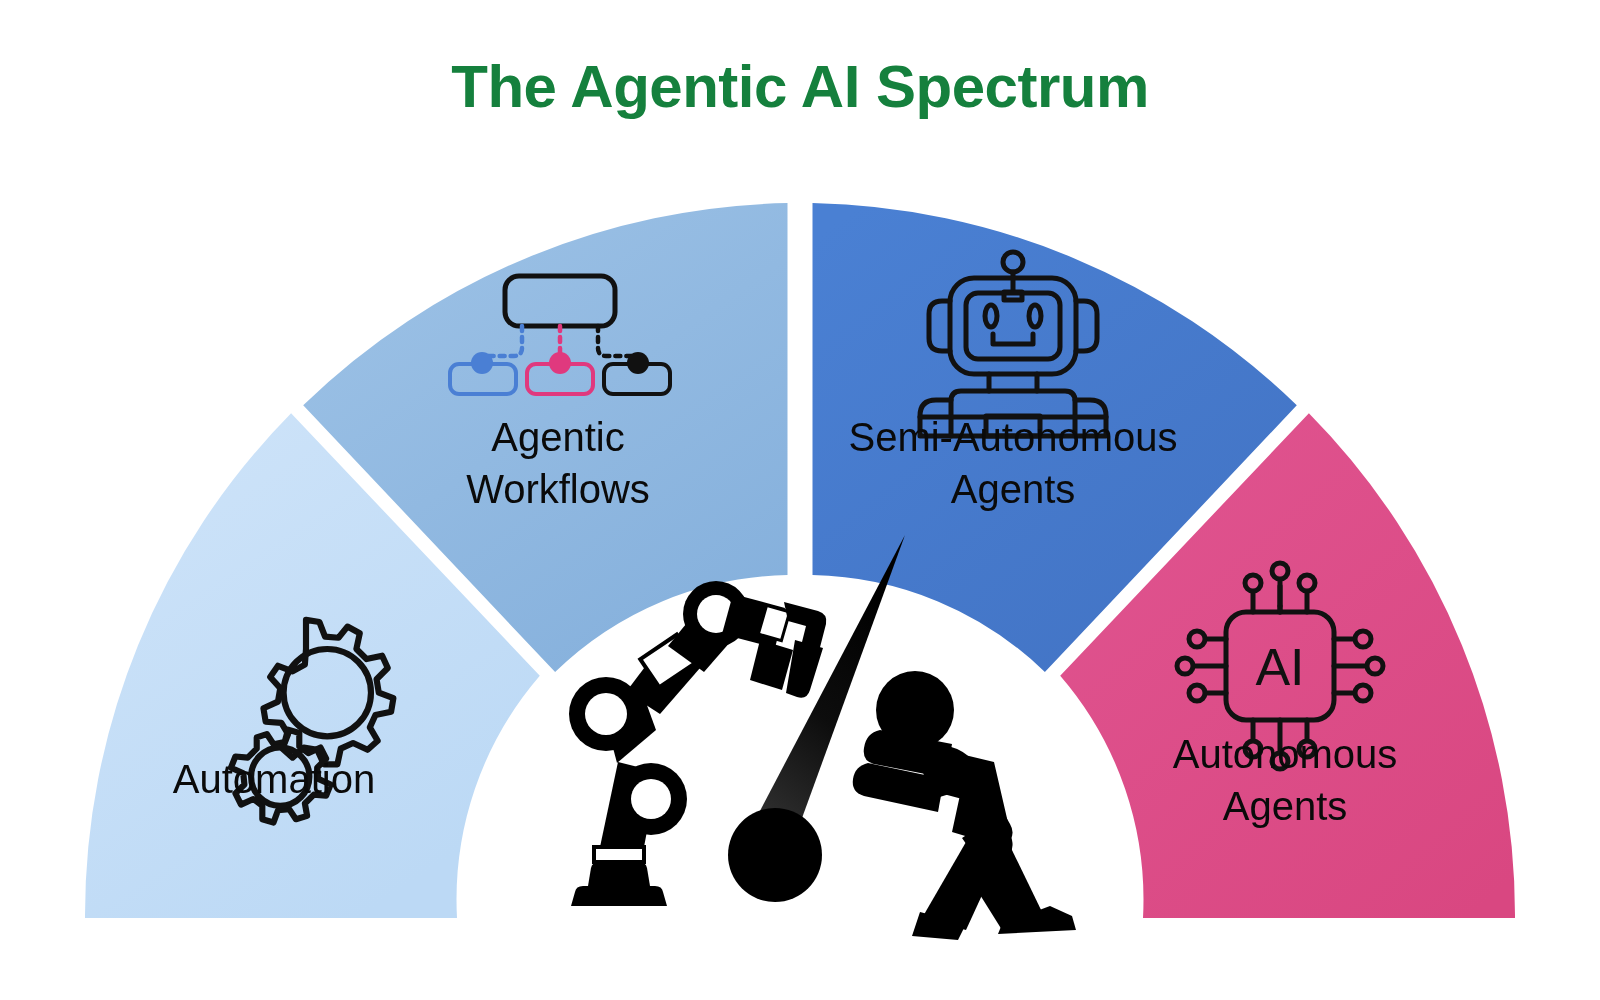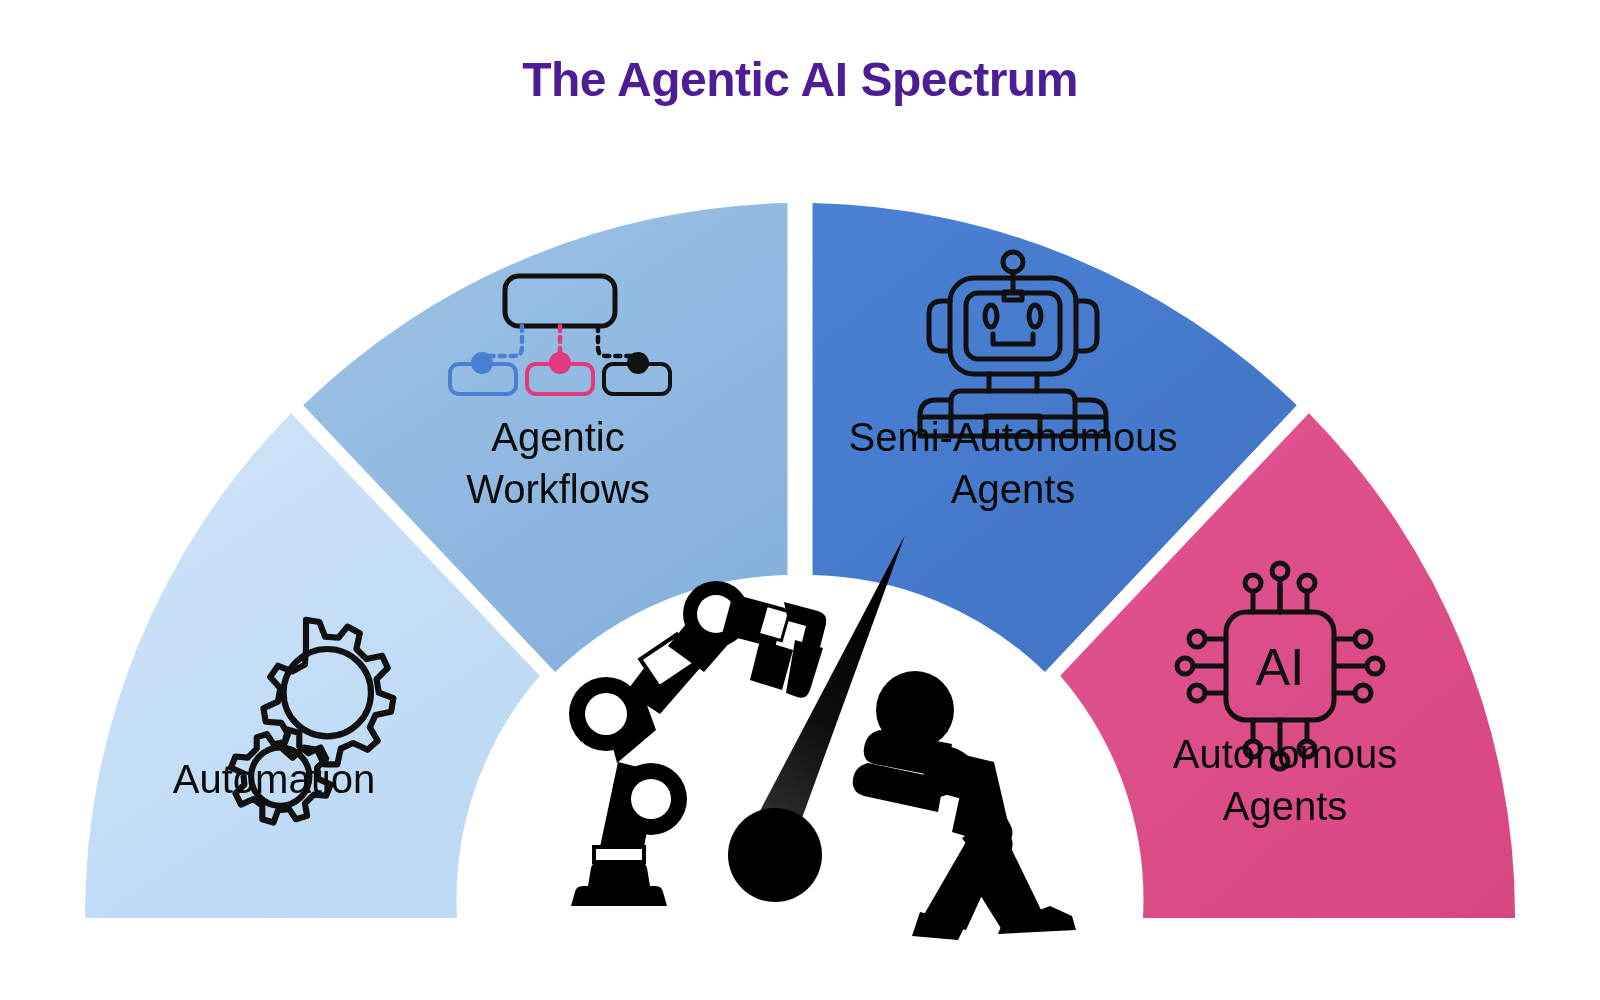--- a/index.html
+++ b/index.html
@@ -15,24 +15,24 @@
     width: 1600px;
     height: 1000px;
     background: #ffffff;
   }
   #page-title {
     position: absolute;
     top: 52px;
     left: 0;
     width: 1600px;
     text-align: center;
-    font-size: 48px;
+    font-size: 60px;
     font-weight: 700;
     letter-spacing: -0.5px;
-    color: #4c1d95;
+    color: #15803d;
     font-family: "Liberation Sans", sans-serif;
   }
   #diagram {
     position: absolute;
     top: 0;
     left: 0;
   }
   .seg-label {
     font-family: "Liberation Sans", sans-serif;
     font-size: 40px;

